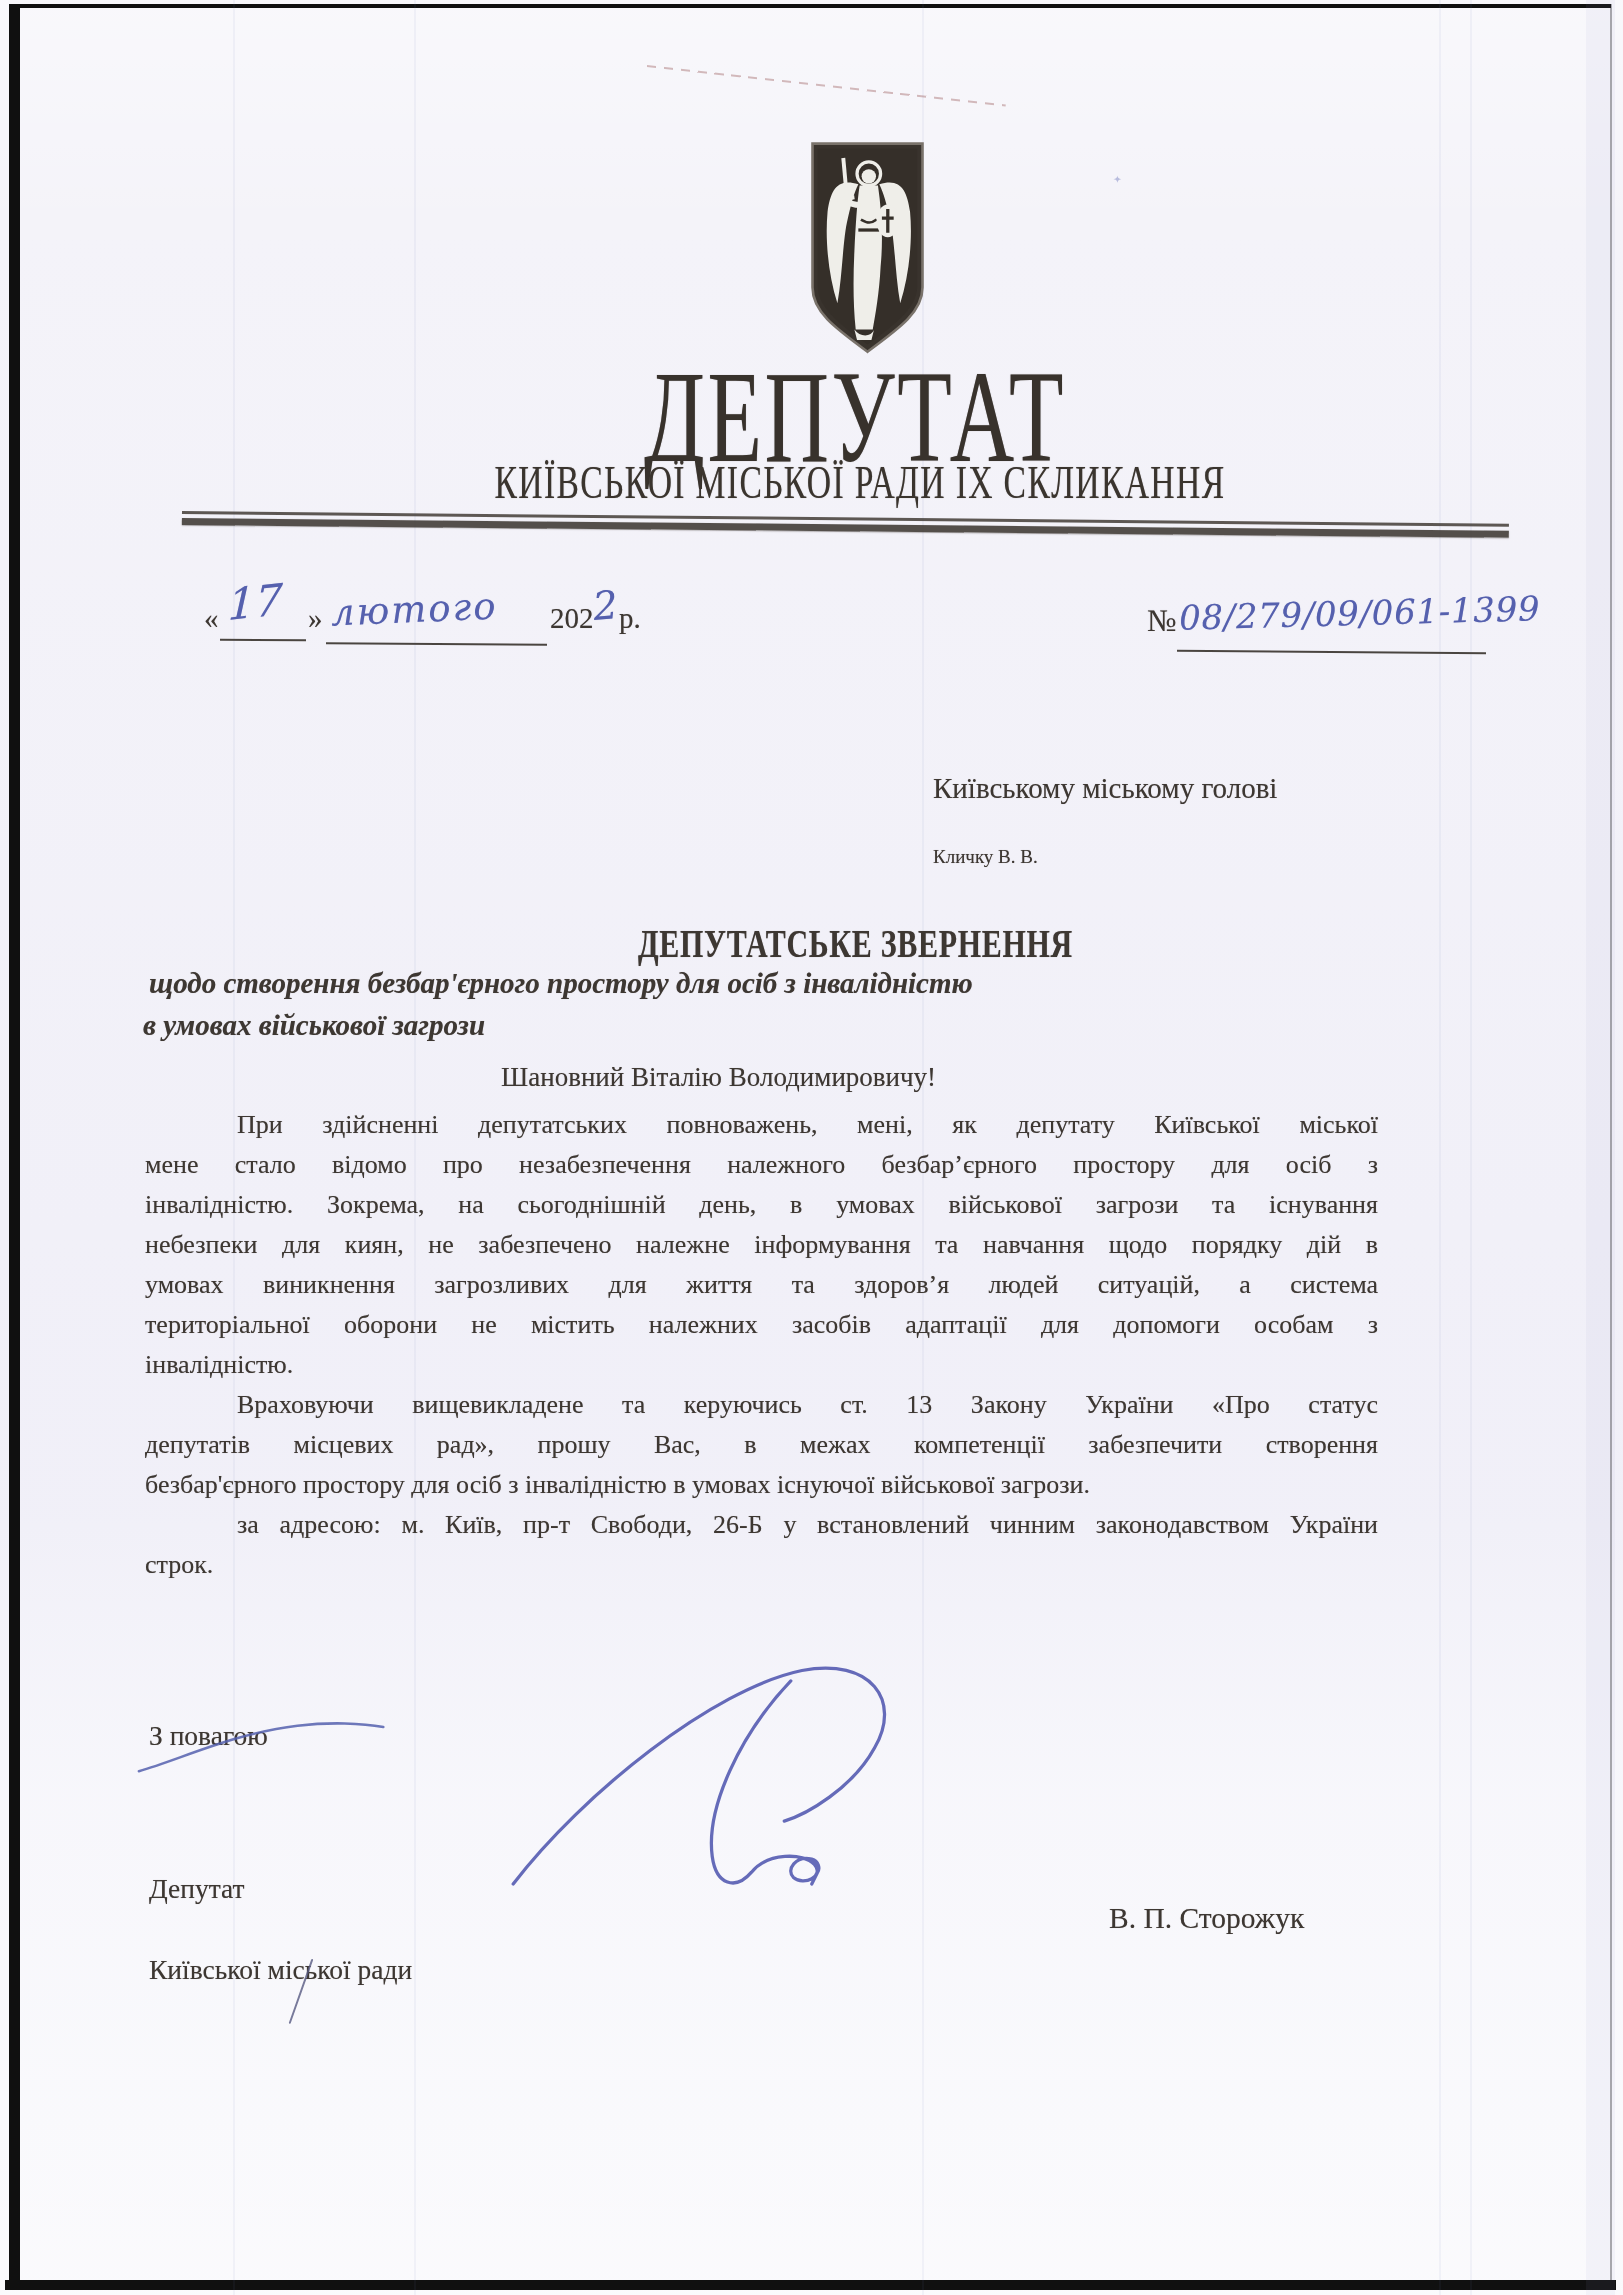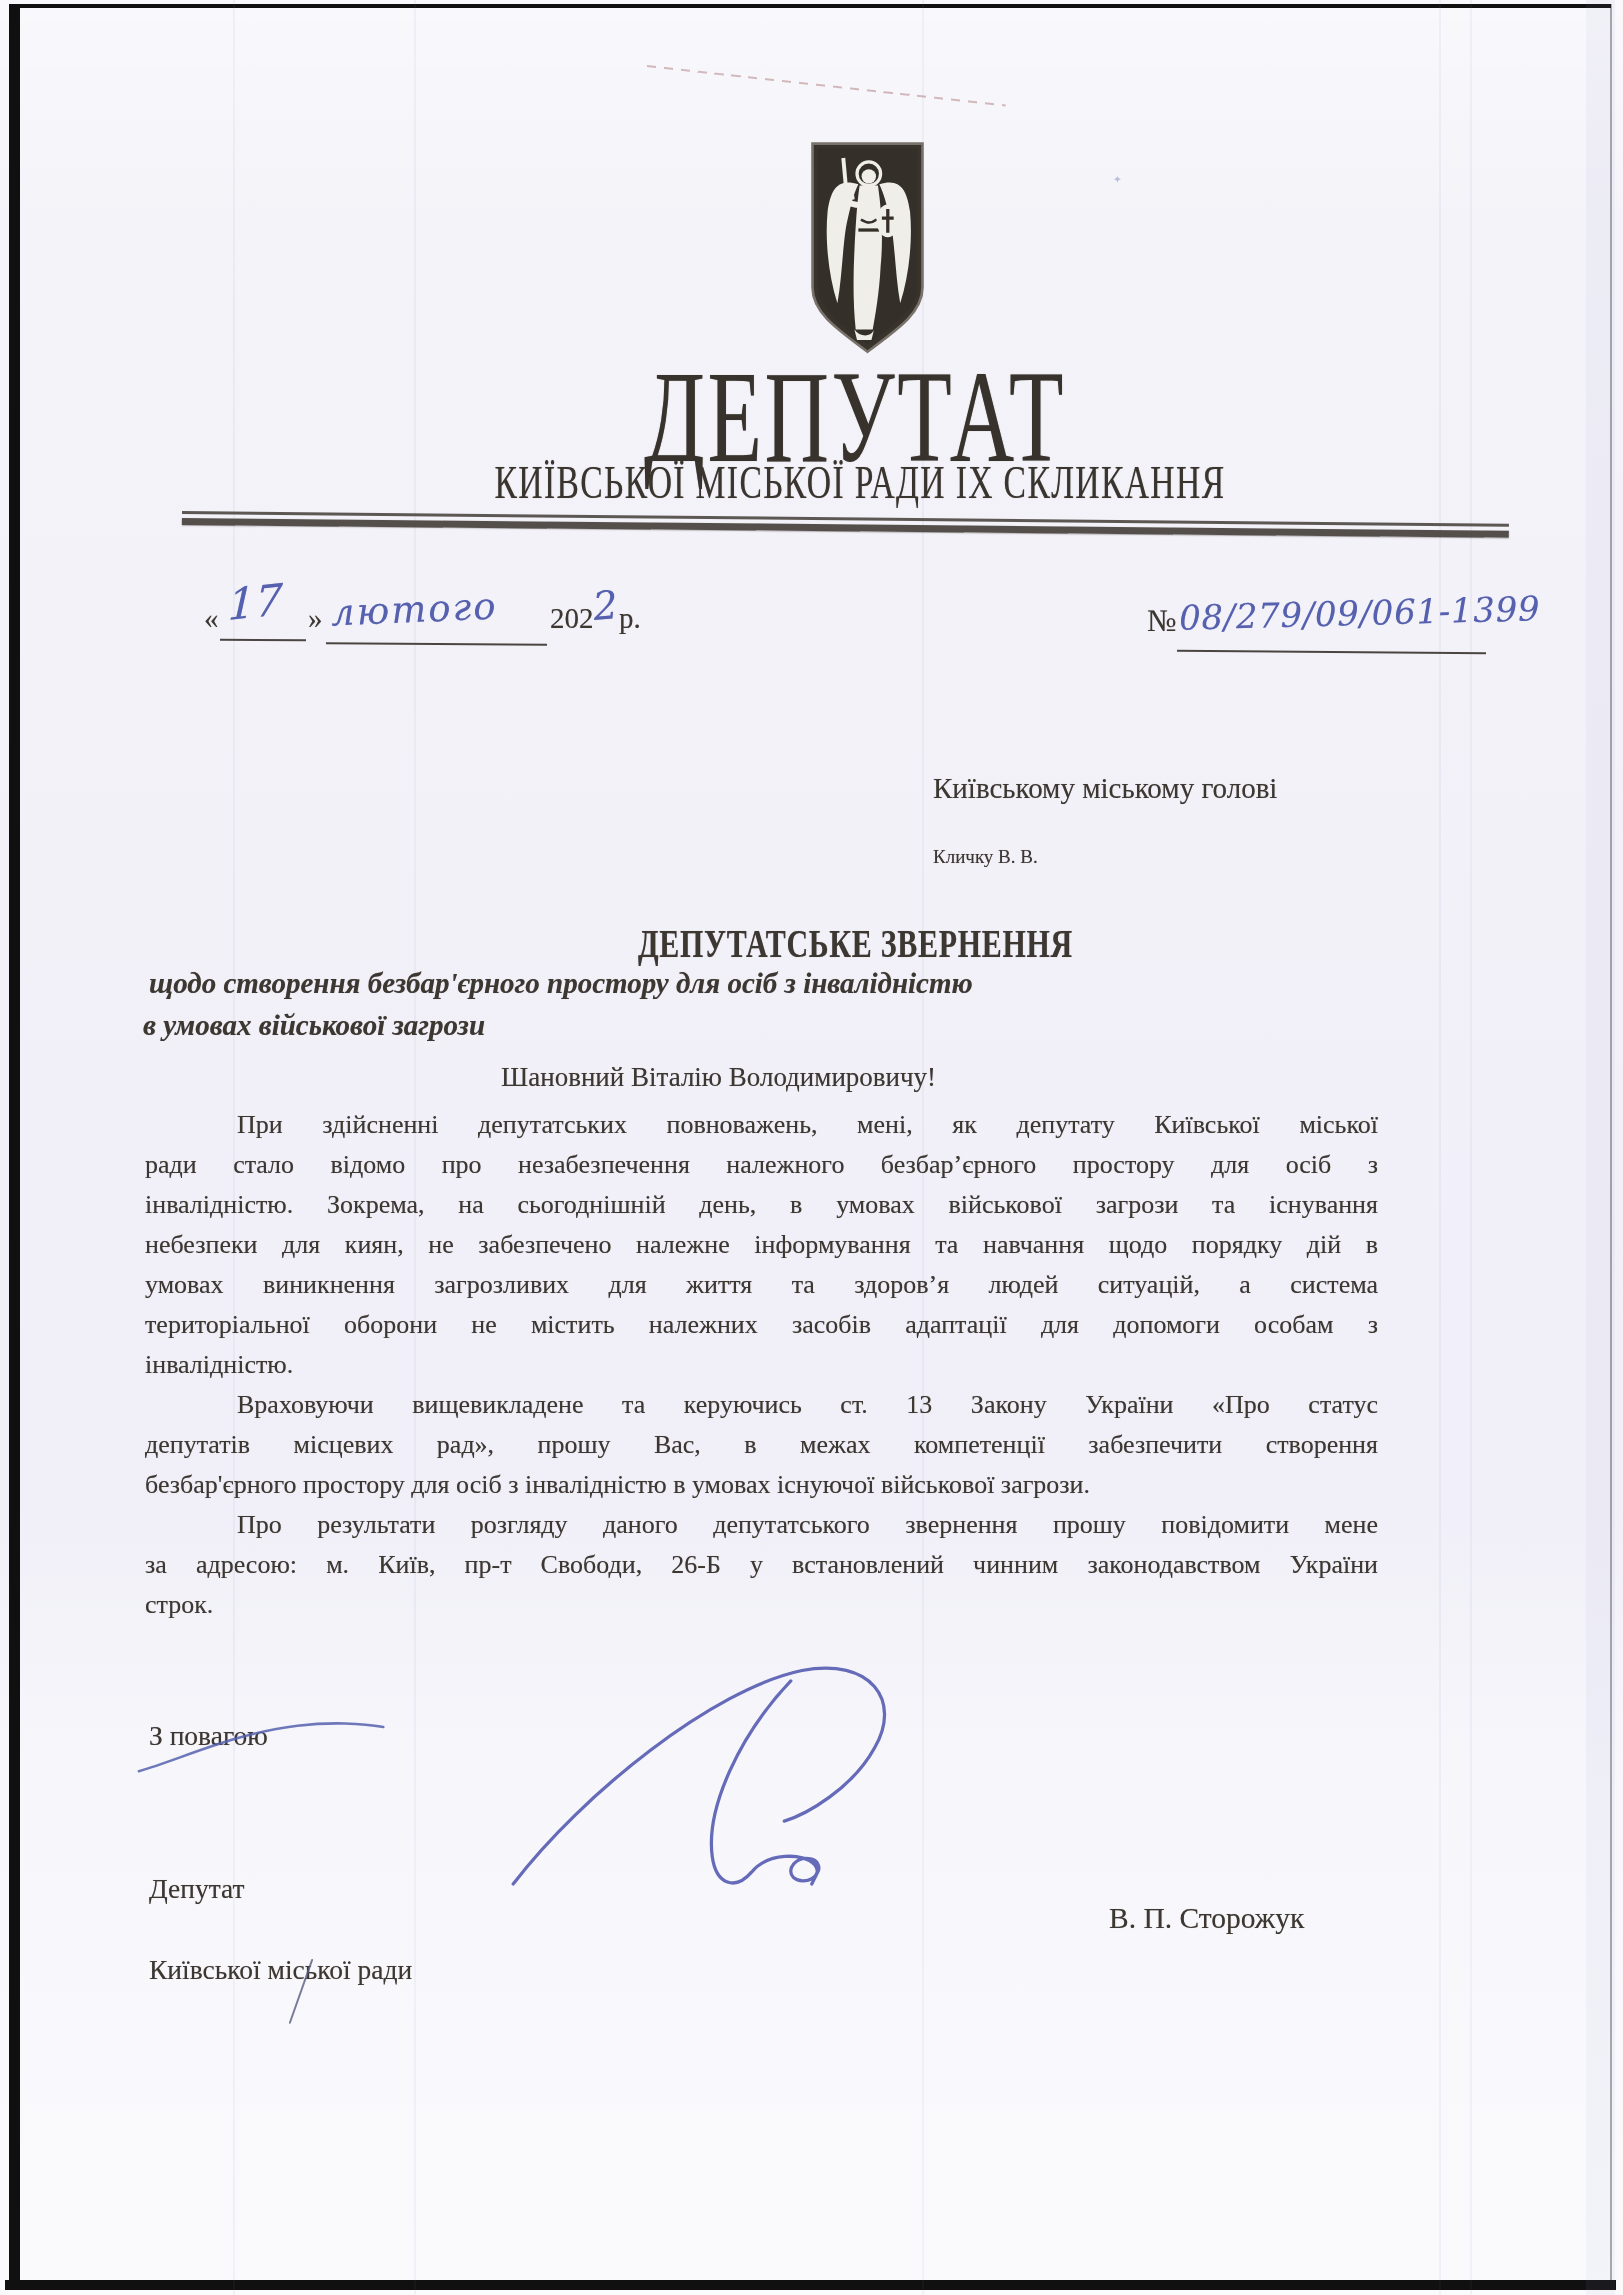--- a/index.html
+++ b/index.html
@@ -117,34 +117,33 @@
 
   <div class="printed" style="left:638px;top:922px;font-size:30px;font-weight:bold;letter-spacing:0.7px;transform:scale(1,1.3);transform-origin:top left;">ДЕПУТАТСЬКЕ ЗВЕРНЕННЯ</div>
   <div class="printed subject" style="left:149px;top:967px;">щодо створення безбар'єрного простору для осіб з інвалідністю</div>
   <div class="printed subject" style="left:143px;top:1009px;">в умовах військової загрози</div>
 
   <div class="printed" style="left:501px;top:1062px;font-size:27px;">Шановний Віталію Володимировичу!</div>
 
   <div class="body-block">
     <div class="para">
         <div class="bline">При здійсненні депутатських повноважень, мені, як депутату Київської міської</div>
-        <div class="bline">ради стало відомо про незабезпечення належного безбар’єрного простору для осіб з</div>
+        <div class="bline">мене стало відомо про незабезпечення належного безбар’єрного простору для осіб з</div>
         <div class="bline">інвалідністю. Зокрема, на сьогоднішній день, в умовах військової загрози та існування</div>
         <div class="bline">небезпеки для киян, не забезпечено належне інформування та навчання щодо порядку дій в</div>
         <div class="bline">умовах виникнення загрозливих для життя та здоров’я людей ситуацій, а система</div>
         <div class="bline">територіальної оборони не містить належних засобів адаптації для допомоги особам з</div>
         <div class="bline">інвалідністю.</div>
       </div>
     <div class="para">
         <div class="bline">Враховуючи вищевикладене та керуючись ст. 13 Закону України «Про статус</div>
         <div class="bline">депутатів місцевих рад», прошу Вас, в межах компетенції забезпечити створення</div>
         <div class="bline">безбар'єрного простору для осіб з інвалідністю в умовах існуючої військової загрози.</div>
       </div>
     <div class="para">
-        <div class="bline">Про результати розгляду даного депутатського звернення прошу повідомити мене</div>
         <div class="bline">за адресою: м. Київ, пр-т Свободи, 26-Б у встановлений чинним законодавством України</div>
         <div class="bline">строк.</div>
       </div>
   </div>
 
   <div class="printed" style="left:149px;top:1680px;font-size:27.5px;margin-top:40px;">З повагою</div>
 
   <svg style="position:absolute;left:134px;top:1714px;" width="262" height="65" viewBox="0 0 400 100">
     <path d="M6 88 C 70 70, 150 30, 250 18 C 300 12, 350 14, 382 20" fill="none" stroke="#5560ae" stroke-width="4" stroke-linecap="round" opacity=".85"></path>
   </svg>

